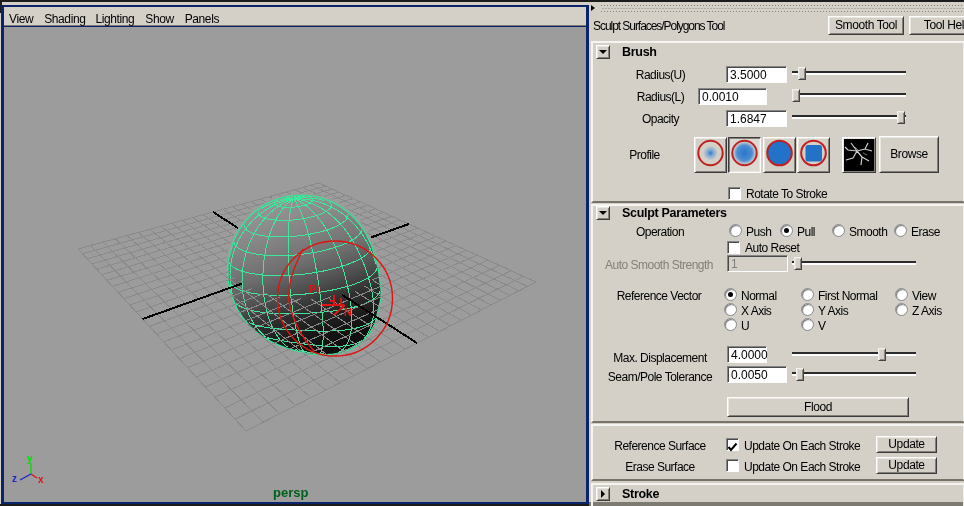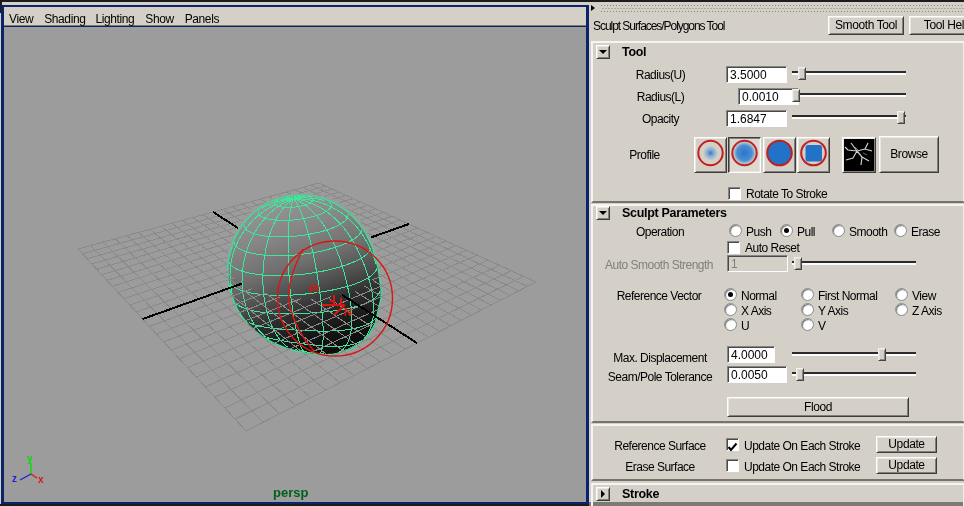--- a/index.html
+++ b/index.html
@@ -72,27 +72,27 @@
 <div class="ab" style="left:591px;top:5px;width:5px;height:8px">
     <div style="width:0;height:0;border-left:4px solid #000;border-top:3.5px solid transparent;border-bottom:3.5px solid transparent"></div>
   </div>
 <div class="ab" style="left:601px;top:4px;width:363px;height:10px;background-image:radial-gradient(circle at 0.6px 0.6px,#8a8474 0.6px,transparent 0.75px),radial-gradient(circle at 0.6px 0.6px,#8a8474 0.6px,transparent 0.75px);background-size:3px 6px,3px 6px;background-position:0 1px,1.5px 4px"></div>
 <div class="lbl" style="left:593px;top:19px;letter-spacing:-1.05px">Sculpt Surfaces/Polygons Tool</div>
 <div class="btn" style="left:828px;top:16px;width:76px;height:19px;line-height:17px">Smooth Tool</div>
 <div class="btn" style="left:909px;top:16px;width:76px;height:19px;line-height:17px">Tool Help</div>
 <div class="frame" style="top:41px;height:162px"></div>
 <div class="hdrbtn" style="left:596px;top:45px"></div>
 <div class="ab" style="left:599px;top:50px;width:0;height:0;border-top:4px solid #000;border-left:4px solid transparent;border-right:4px solid transparent"></div>
-<div class="hdr" style="left:622px;top:45px">Tool</div>
+<div class="hdr" style="left:622px;top:45px">Brush</div>
 <div class="rlbl" style="left:600px;top:68px;width:121px">Radius(U)</div>
 <div class="field" style="left:726px;top:66px;width:61px">3.5000</div>
 <div class="track" style="left:792px;top:71px;width:114px"></div>
 <div class="thumb" style="left:798px;top:67px"></div>
 <div class="rlbl" style="left:600px;top:90px;width:121px">Radius(L)</div>
-<div class="field" style="left:738px;top:88px;width:61px">0.0010</div>
+<div class="field" style="left:698px;top:88px;width:69px">0.0010</div>
 <div class="track" style="left:792px;top:93px;width:114px"></div>
 <div class="thumb" style="left:792px;top:89px"></div>
 <div class="rlbl" style="left:600px;top:112px;width:121px">Opacity</div>
 <div class="field" style="left:726px;top:110px;width:61px">1.6847</div>
 <div class="track" style="left:792px;top:115px;width:114px"></div>
 <div class="thumb" style="left:897px;top:111px"></div>
 <div class="rlbl" style="left:600px;top:148px;width:89px">Profile</div>
 <div class="btn" style="left:694px;top:137px;width:33px;height:36px;"><svg width="29" height="30">
       <defs>
         <radialGradient id="p0">
@@ -164,21 +164,21 @@
 <div class="lbl" style="left:741px;top:304px">X Axis</div>
 <div class="rad" style="left:801px;top:303px"></div>
 <div class="lbl" style="left:818px;top:304px">Y Axis</div>
 <div class="rad" style="left:895px;top:303px"></div>
 <div class="lbl" style="left:912px;top:304px">Z Axis</div>
 <div class="rad" style="left:724px;top:318px"></div>
 <div class="lbl" style="left:741px;top:319px">U</div>
 <div class="rad" style="left:801px;top:318px"></div>
 <div class="lbl" style="left:818px;top:319px">V</div>
 <div class="rlbl" style="left:600px;top:351px;width:120px">Max. Displacement</div>
-<div class="field" style="left:727px;top:346px;width:48px">4.0000</div>
+<div class="field" style="left:727px;top:346px;width:40px">4.0000</div>
 <div class="track" style="left:792px;top:352px;width:124px"></div>
 <div class="thumb" style="left:878px;top:348px"></div>
 <div class="rlbl" style="left:600px;top:370px;width:120px">Seam/Pole Tolerance</div>
 <div class="field" style="left:727px;top:366px;width:60px">0.0050</div>
 <div class="track" style="left:792px;top:372px;width:124px"></div>
 <div class="thumb" style="left:796px;top:368px"></div>
 <div class="btn" style="left:727px;top:397px;width:182px;height:20px;line-height:18px">Flood</div>
 <div class="frame" style="top:424px;height:57px"></div>
 <div class="rlbl" style="left:600px;top:439px;width:120px">Reference Surface</div>
 <div class="cb" style="left:726px;top:438px"><svg width="11" height="11" viewBox="0 0 11 11">

